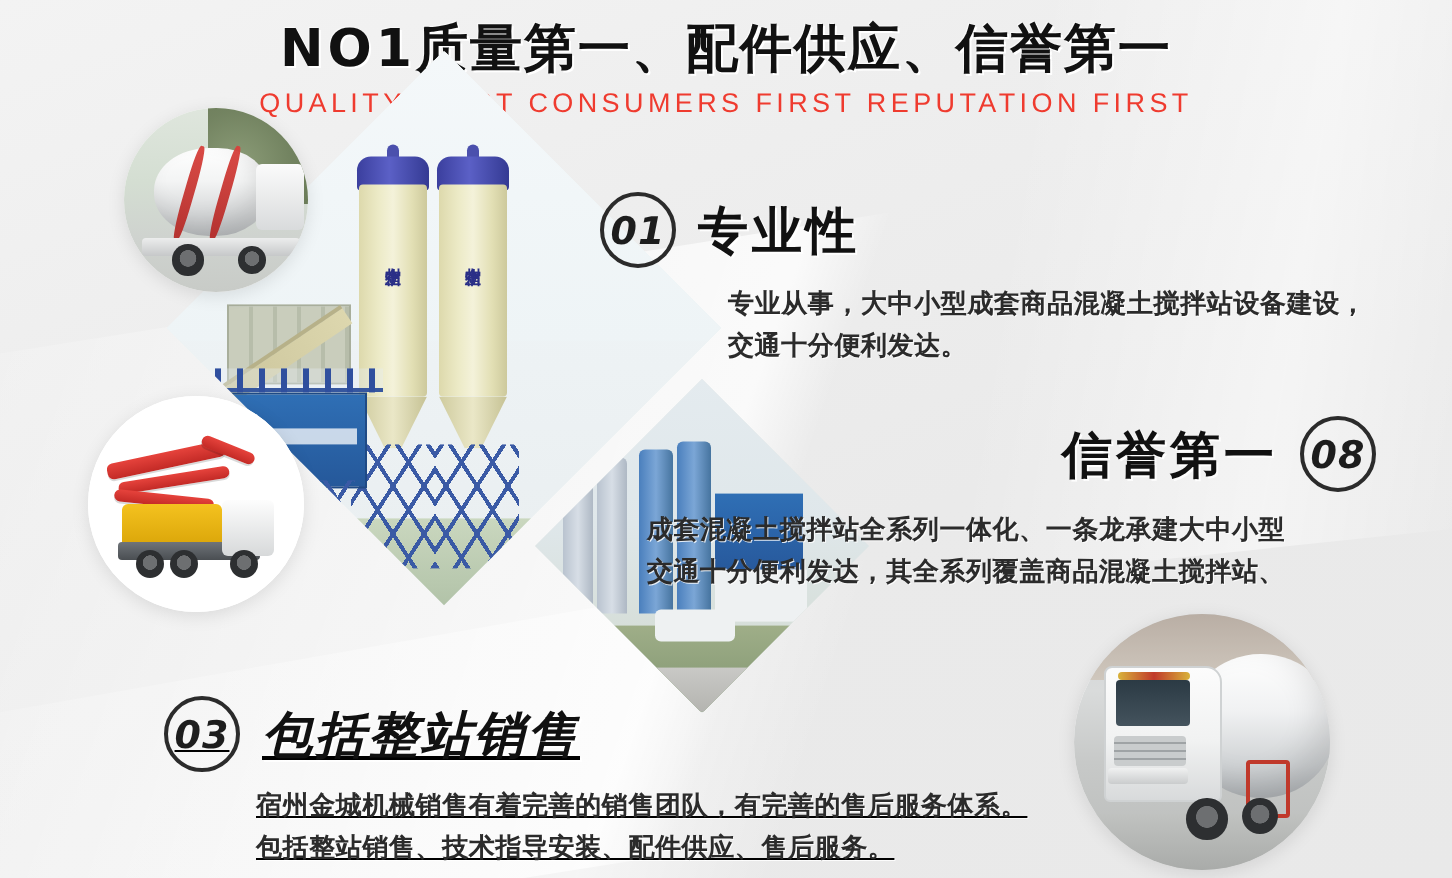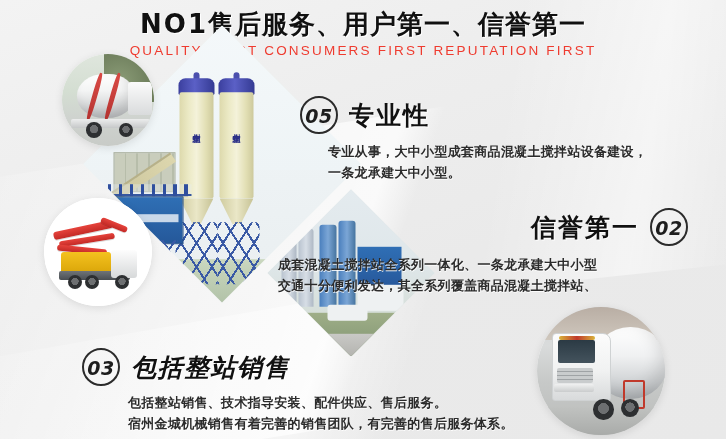--- a/index.html
+++ b/index.html
@@ -225,41 +225,41 @@
   .sec-title.italic{font-style:italic;letter-spacing:1.5px;}
   .head-row{display:flex;align-items:center;gap:11px;white-space:nowrap;}
   .body-txt{
     font-size:13px;color:#2b2b2b;font-weight:bold;line-height:21px;
     letter-spacing:.3px;white-space:nowrap;
     text-shadow:0.5px 0.5px 0 rgba(255,255,255,.85);
   }
 
   
   #block1{left:300px;top:96px;}
-  #block1 .body-txt{margin-top:7px;margin-left:28px;}
+  #block1 .body-txt{margin-top:7px;margin-left:64px;}
   
   #block2{left:278px;top:208px;width:410px;}
   #block2 .head-row{justify-content:flex-end;}
-  #block2 .body-txt{margin-top:8px;text-align:left;}
-  
-  #block3{left:82px;top:348px;}
+  #block2 .body-txt{margin-top:8px;text-align:center;}
+  
+  #block3{left:82px;top:348px;text-decoration:underline;}
   #block3 .body-txt{margin-top:6px;margin-left:46px;}
 </style>
 </head>
 <body>
 
 <div id="stage">
 
   <div class="sweep sweep-a"></div>
   <div class="sweep sweep-b"></div>
   <div class="sweep sweep-c"></div>
 
   <div class="header">
     <div class="hd-cn">
-      <span class="no1">NO1</span><span>售后服务、用户第一、信誉第一</span>
+      <span class="no1">NO1</span><span>质量第一、配件供应、信誉第一</span>
     </div>
     <div class="hd-en">QUALITY FIRST CONSUMERS FIRST REPUTATION FIRST</div>
   </div>
 
   <div class="art diamond-big">
     <div class="inner">
       <div class="scene-plant">
         <div class="sky"></div>
         <div class="greenery"></div>
 
@@ -350,44 +350,44 @@
         <div class="bt-bumper"></div>
       </div>
       <div class="bt-redframe"></div>
       <div class="wheel" style="left:44%;bottom:12%;width:16%;height:16%;"></div>
       <div class="wheel" style="left:66%;bottom:14%;width:14%;height:14%;"></div>
     </div>
   </div>
 
   <div class="block" id="block1">
     <div class="head-row">
-      <span class="badge">05</span>
+      <span class="badge">01</span>
       <span class="sec-title">专业性</span>
     </div>
     <div class="body-txt">
       <div>专业从事，大中小型成套商品混凝土搅拌站设备建设，</div>
-      <div>一条龙承建大中小型。</div>
+      <div>交通十分便利发达。</div>
     </div>
   </div>
 
   <div class="block" id="block2">
     <div class="head-row">
       <span class="sec-title">信誉第一</span>
-      <span class="badge">02</span>
+      <span class="badge">08</span>
     </div>
     <div class="body-txt">
       <div>成套混凝土搅拌站全系列一体化、一条龙承建大中小型</div>
       <div>交通十分便利发达，其全系列覆盖商品混凝土搅拌站、</div>
     </div>
   </div>
 
   <div class="block" id="block3">
     <div class="head-row">
       <span class="badge">03</span>
       <span class="sec-title italic">包括整站销售</span>
     </div>
     <div class="body-txt">
+      <div>宿州金城机械销售有着完善的销售团队，有完善的售后服务体系。</div>
       <div>包括整站销售、技术指导安装、配件供应、售后服务。</div>
-      <div>宿州金城机械销售有着完善的销售团队，有完善的售后服务体系。</div>
     </div>
   </div>
 
 </div>
 
 </body></html>

